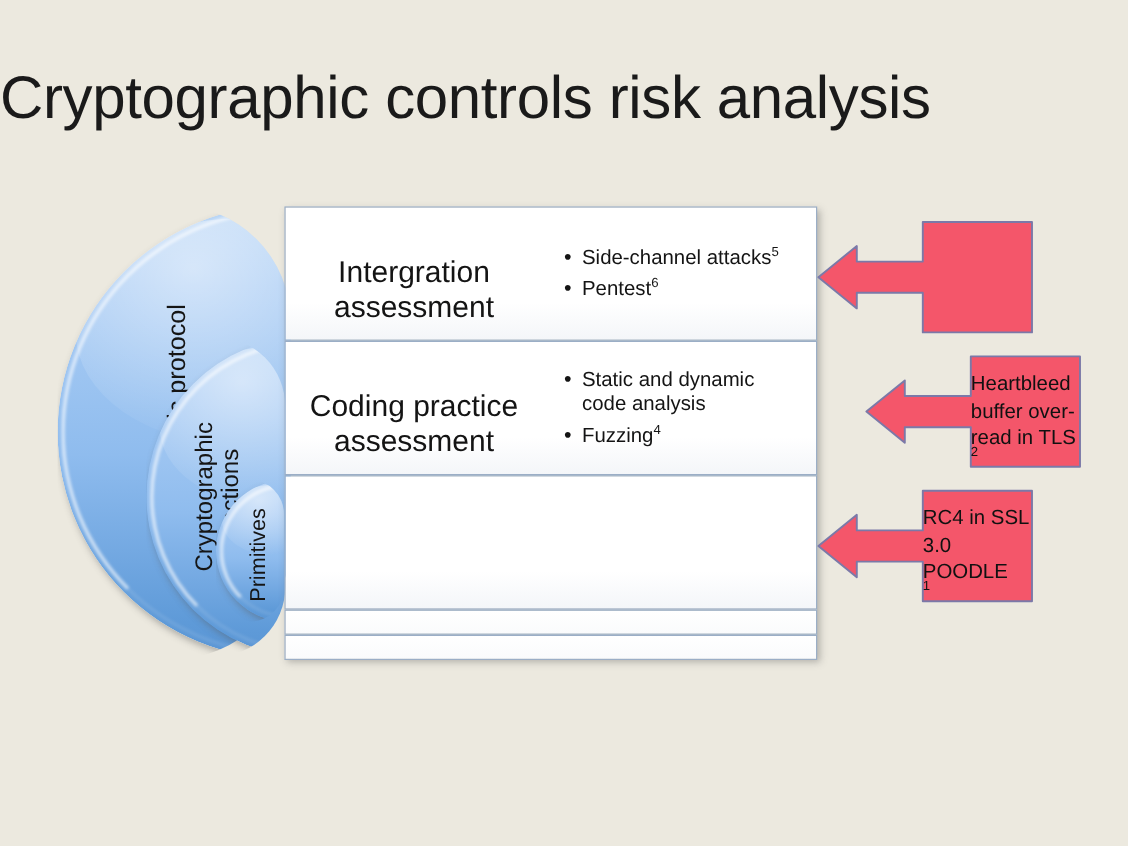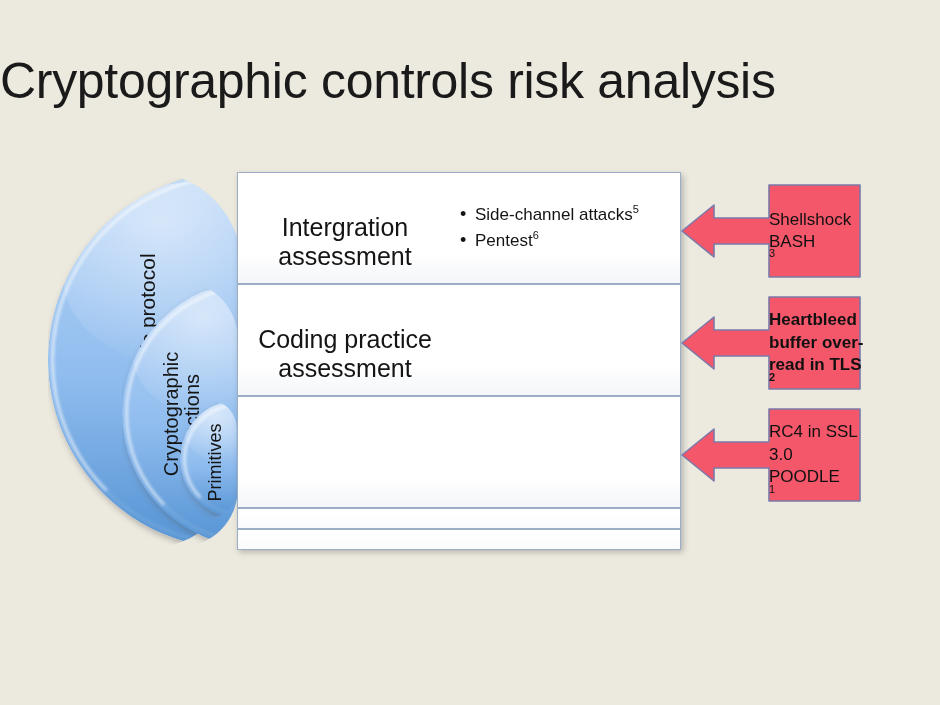--- a/index.html
+++ b/index.html
@@ -130,21 +130,21 @@
     box-sizing: border-box;
     margin-top: 28px;
   }
   .prow-bullets {
     flex: 1;
     padding-left: 2px;
     padding-right: 10px;
     box-sizing: border-box;
   }
   .prow-bullets ul {
-    margin: 0;
+    margin: 10px;
     padding: 0 0 0 17px;
     list-style: none;
   }
   .prow-bullets li {
     position: relative;
     font-size: 17px;
     line-height: 1.2;
     color: #141414;
     margin: 0 0 5px 0;
   }
@@ -241,38 +241,42 @@
         <ul>
           <li><span>Side-channel attacks</span><sup>5</sup></li>
           <li><span>Pentest</span><sup>6</sup></li>
         </ul>
       </div>
     </div>
 
     <div class="prow" style="top:112px; height:112px;">
       <div class="prow-title">Coding practice
 assessment</div>
+      <div class="prow-bullets">
+        <ul>
+          <li><span>Static and dynamic code analysis</span><sup></sup></li>
+          <li><span>Fuzzing</span><sup>4</sup></li>
+        </ul>
+      </div>
     </div>
 
     <div class="prow" style="top:224px; height:112px;">
     </div>
 
     <div class="prow prow-empty" style="top:336px; height:21px;"></div>
     <div class="prow prow-empty" style="top:357px; height:21px;"></div>
   </div>
 
   <div class="callout" style="left:681px; top:184px; height:94px;">
     <svg class="callout-shape" viewBox="0 0 180 94" preserveAspectRatio="none">
       <path d="M1,47 L33,21 L33,34 L88,34 L88,1 L179,1 L179,93 L88,93 L88,60 L33,60 L33,73 Z" fill="#F4566A" stroke="#7B79A8" stroke-width="1.6" stroke-linejoin="round"></path>
     </svg>
-    <div class="callout-text"><span>Shellshock
-BASH</span><sup>3</sup></div>
-  </div>
-
-  <div class="callout" style="left:681px; top:296px; height:94px;font-weight:bold;">
+  </div>
+
+  <div class="callout" style="left:721px; top:296px; height:94px;">
     <svg class="callout-shape" viewBox="0 0 180 94" preserveAspectRatio="none">
       <path d="M1,47 L33,21 L33,34 L88,34 L88,1 L179,1 L179,93 L88,93 L88,60 L33,60 L33,73 Z" fill="#F4566A" stroke="#7B79A8" stroke-width="1.6" stroke-linejoin="round"></path>
     </svg>
     <div class="callout-text"><span>Heartbleed
 buffer over-
 read in TLS</span><sup>2</sup></div>
   </div>
 
   <div class="callout" style="left:681px; top:408px; height:94px;">
     <svg class="callout-shape" viewBox="0 0 180 94" preserveAspectRatio="none">

